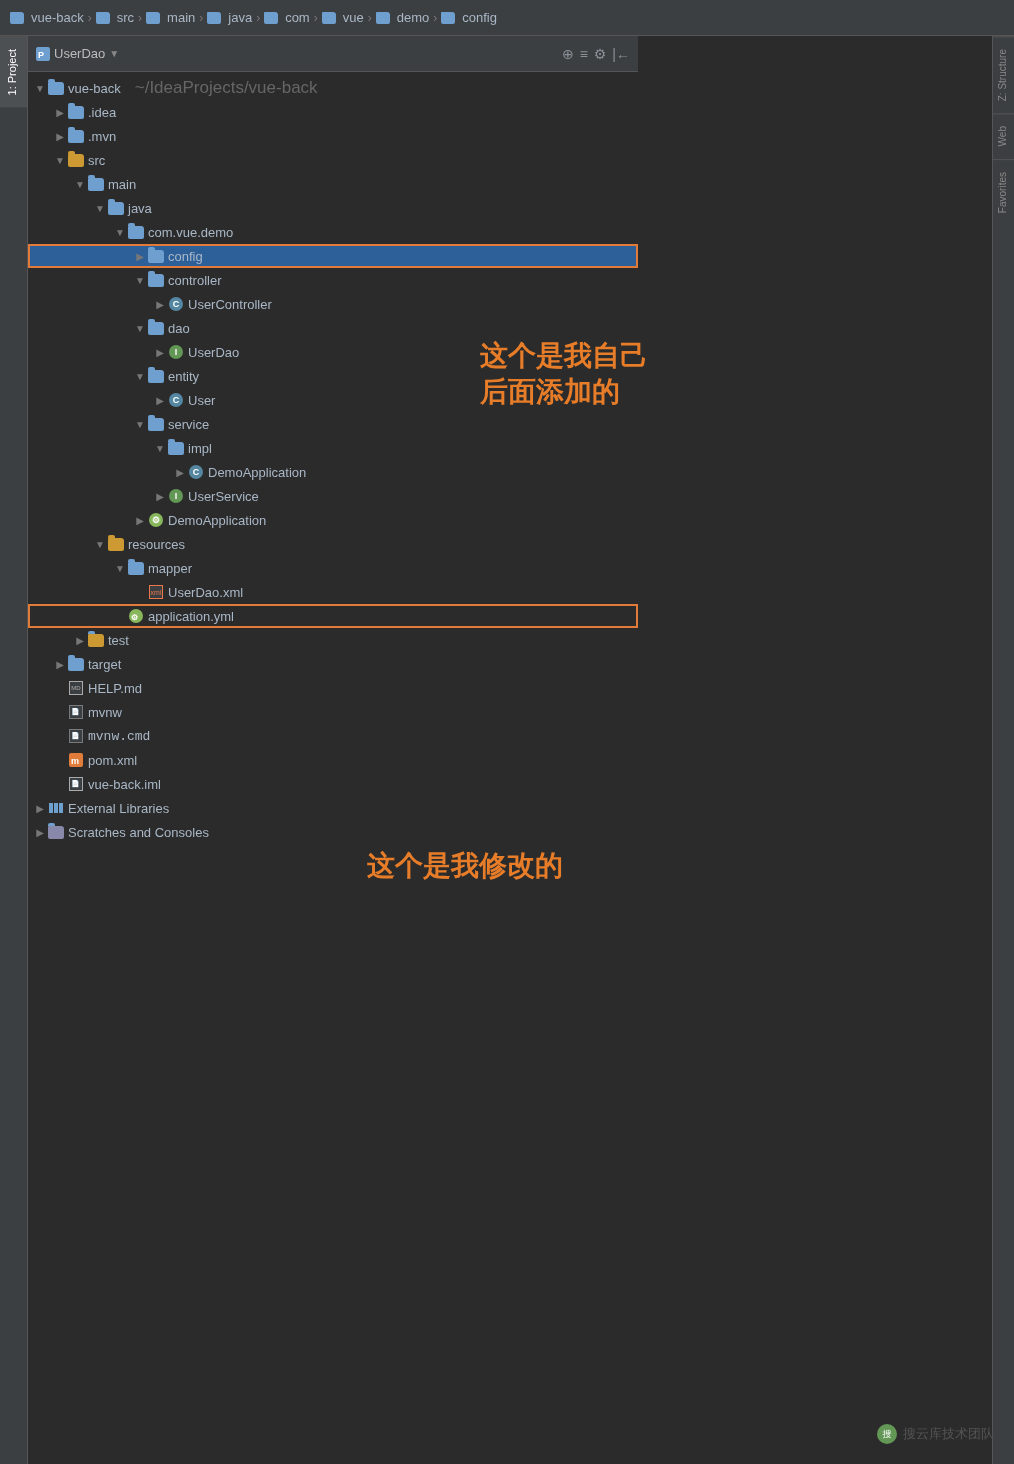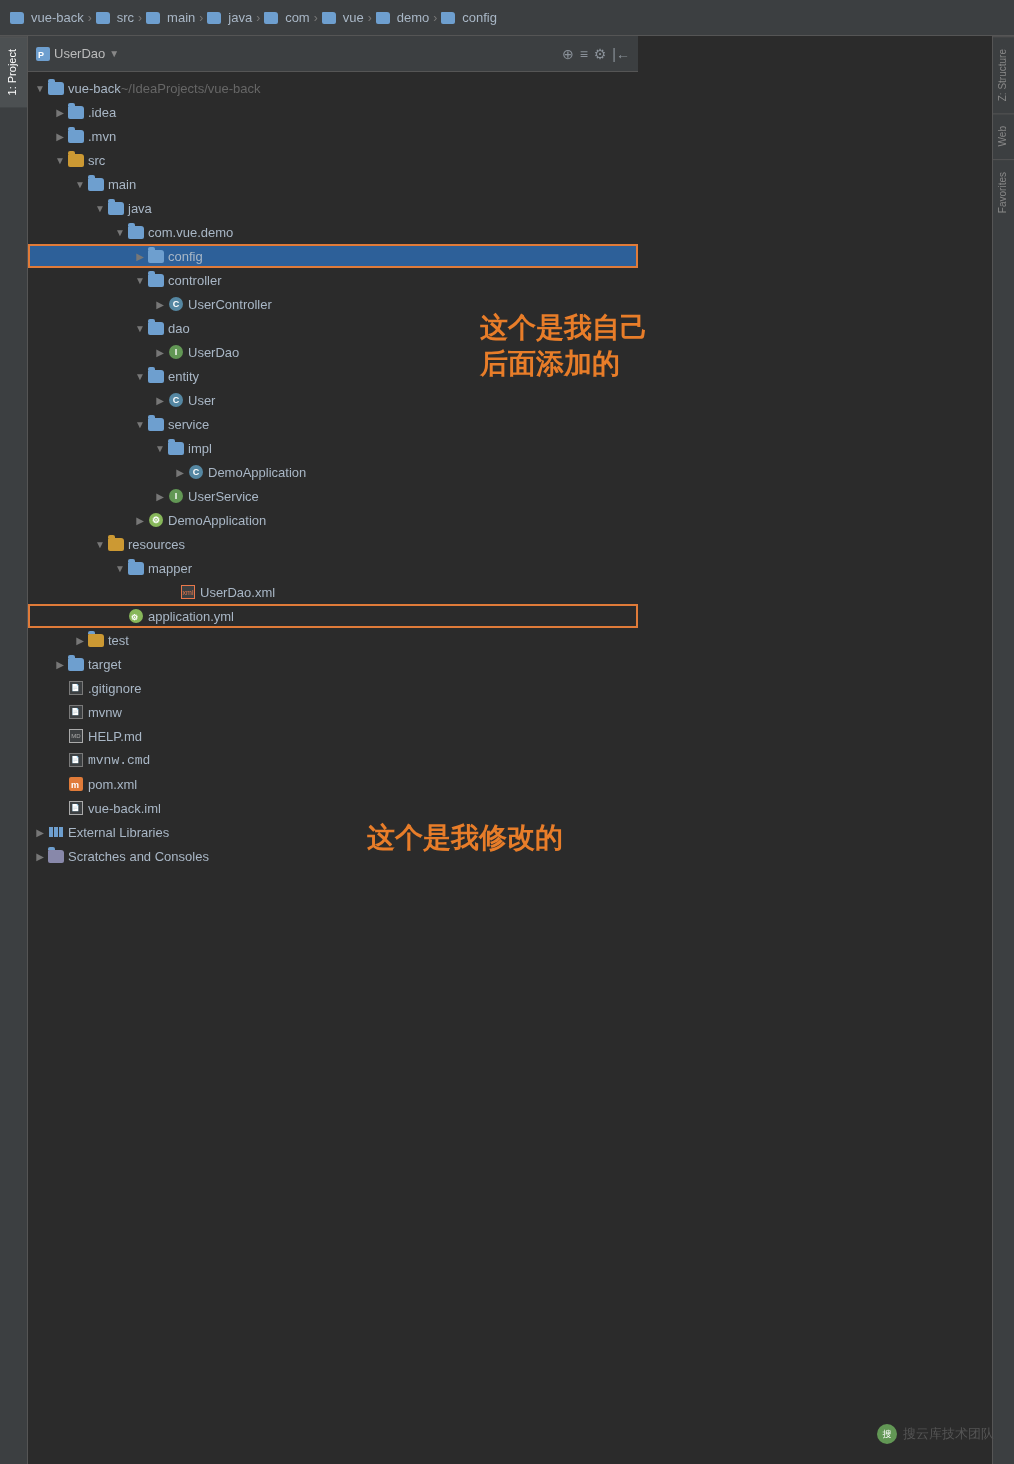--- a/index.html
+++ b/index.html
@@ -219,20 +219,21 @@
     }
 
     
     .callout {
       position: absolute;
       color: #e87d29;
       font-size: 28px;
       font-weight: bold;
       pointer-events: none;
       line-height: 1.3;
+      margin-top: 28px;
     }
     .callout-1 {
       top: 310px;
       left: 480px;
     }
     .callout-2 {
       top: 820px;
       left: 367px;
     }
 
@@ -357,21 +358,21 @@
     </div>
 
     <div class="file-tree">
 
       <div class="tree-item" style="padding-left:4px;">
         <span class="expand-icon">▼</span>
         <span class="item-icon">
           <div class="folder-icon"></div>
         </span>
         <span style="color:#a9b7c6;font-weight:500;">vue-back</span>
-        <span style="color:#666;margin-left:0;font-size:13px;">~/IdeaProjects/vue-back</span>
+        <span style="color:#666;margin-left:14px;font-size:17px;">~/IdeaProjects/vue-back</span>
       </div>
 
       <div class="tree-item" style="padding-left:24px;">
         <span class="expand-icon">▶</span>
         <span class="item-icon">
           <div class="folder-icon"></div>
         </span>
         <span>.idea</span>
       </div>
 
@@ -520,21 +521,21 @@
       </div>
 
       <div class="tree-item" style="padding-left:84px;">
         <span class="expand-icon">▼</span>
         <span class="item-icon">
           <div class="folder-icon"></div>
         </span>
         <span>mapper</span>
       </div>
 
-      <div class="tree-item" style="padding-left:104px;margin-left:32px;">
+      <div class="tree-item" style="padding-left:104px;">
         <span class="expand-icon"></span>
         <span class="item-icon">
           <div class="file-icon xml-file">xml</div>
         </span>
         <span>UserDao.xml</span>
       </div>
 
       <div class="tree-item" style="padding-left:84px;outline:2px solid #e07b39;outline-offset:-2px;">
         <span class="expand-icon"></span>
         <span class="item-icon">
@@ -555,42 +556,35 @@
       </div>
 
       <div class="tree-item" style="padding-left:24px;">
         <span class="expand-icon">▶</span>
         <span class="item-icon">
           <div class="folder-icon"></div>
         </span>
         <span>target</span>
       </div>
 
+
       <div class="tree-item" style="padding-left:24px;">
         <span class="expand-icon"></span>
         <span class="item-icon">
-          <div class="file-icon" style="font-size:7px;">📄</div>
-        </span>
-        <span>.gitignore</span>
+          <div class="file-icon md-file">MD</div>
+        </span>
+        <span>HELP.md</span>
       </div>
 
       <div class="tree-item" style="padding-left:24px;">
         <span class="expand-icon"></span>
         <span class="item-icon">
           <div class="file-icon">📄</div>
         </span>
         <span>mvnw</span>
-      </div>
-
-      <div class="tree-item" style="padding-left:24px;">
-        <span class="expand-icon"></span>
-        <span class="item-icon">
-          <div class="file-icon md-file">MD</div>
-        </span>
-        <span>HELP.md</span>
       </div>
 
       <div class="tree-item" style="padding-left:24px;font-family:Liberation Mono, monospace;">
         <span class="expand-icon"></span>
         <span class="item-icon">
           <div class="file-icon">📄</div>
         </span>
         <span>mvnw.cmd</span>
       </div>
 

